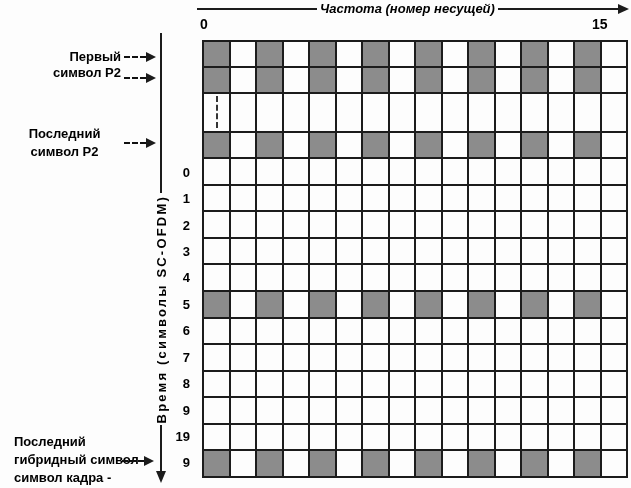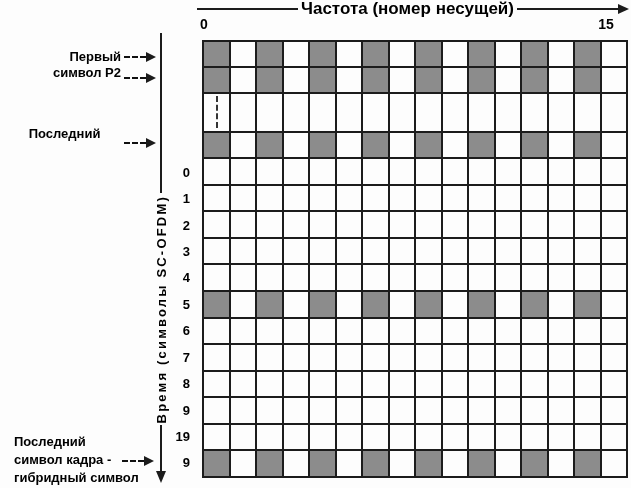--- a/index.html
+++ b/index.html
@@ -11,25 +11,25 @@
   *{margin:0;padding:0;box-sizing:border-box;}
   html,body{background:#fdfdfd;}
   .canvas{
     position:relative;width:631px;height:488px;overflow:hidden;
     font-family:"Liberation Sans",sans-serif;font-weight:700;color:var(--text);
     background:#fdfdfd;
   }
   
   .freq-axis{position:absolute;left:197px;top:1px;width:432px;height:15px;display:flex;align-items:center;}
   .hline{flex:1;height:2px;background:var(--line);}
-  .freq-label{padding:0 3px;font-size:17px;white-space:nowrap;line-height:14px;}
+  .freq-label{padding:0 3px;font-size:13px;white-space:nowrap;line-height:14px;font-style:italic;}
   .arr-right{width:0;height:0;border-top:5px solid transparent;border-bottom:5px solid transparent;border-left:11px solid var(--line);}
   .tick{position:absolute;top:16px;font-size:14px;line-height:16px;}
   .tick-0{left:200px;}
-  .tick-15{left:592px;width:28px;text-align:center;}
+  .tick-15{left:592px;width:28px;text-align:left;}
   
   .time-axis{position:absolute;left:152px;top:33px;width:18px;height:450px;display:flex;flex-direction:column;align-items:center;}
   .vline{width:2px;background:var(--line);}
   .seg1{flex:1 1 auto;}
   .seg2{height:46px;flex:0 0 auto;}
   .time-label{writing-mode:vertical-rl;transform:rotate(180deg);font-size:13px;letter-spacing:2.2px;white-space:nowrap;padding:2px 0;}
   .arr-down{width:0;height:0;border-left:5px solid transparent;border-right:5px solid transparent;border-top:12px solid var(--line);}
   
   .ann{position:absolute;font-size:13px;line-height:16px;}
   .ann-first{left:0;top:49px;width:121px;text-align:right;padding-left:42px;}
@@ -82,30 +82,31 @@
       <i class="head"></i>
     </div>
 
   <div class="dasharrow da-2">
       <i class="dash"></i>
       <i class="head"></i>
     </div>
 
   <div class="ann ann-lastp2">
     <div>Последний</div>
+    <div>символ P2</div>
   </div>
   <div class="dasharrow da-3">
       <i class="dash"></i>
       <i class="head"></i>
     </div>
 
   <div class="ann ann-lastframe">
     <div>Последний</div>
+    <div>гибридный символ</div>
     <div>символ кадра -</div>
-    <div>гибридный символ</div>
   </div>
   <div class="dasharrow da-4">
       <i class="dash"></i>
       <i class="head"></i>
     </div>
 
   <div class="grid" id="grid" style="grid-template-columns: repeat(16, 1fr); grid-template-rows: 24px 24px 37px 24px 1fr 1fr 1fr 1fr 1fr 1fr 1fr 1fr 1fr 1fr 1fr 1fr;">
       <div class="cell shaded"></div>
       <div class="cell"></div>
       <div class="cell shaded"></div>

